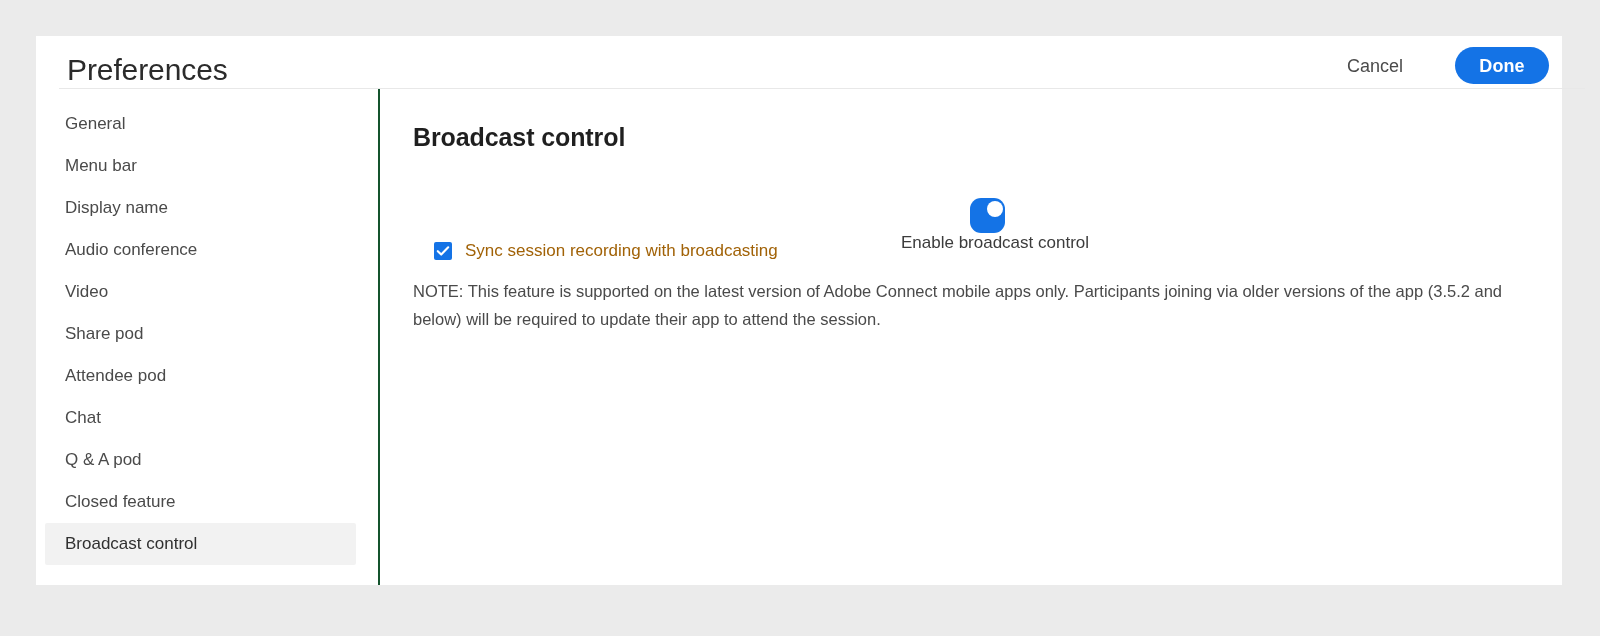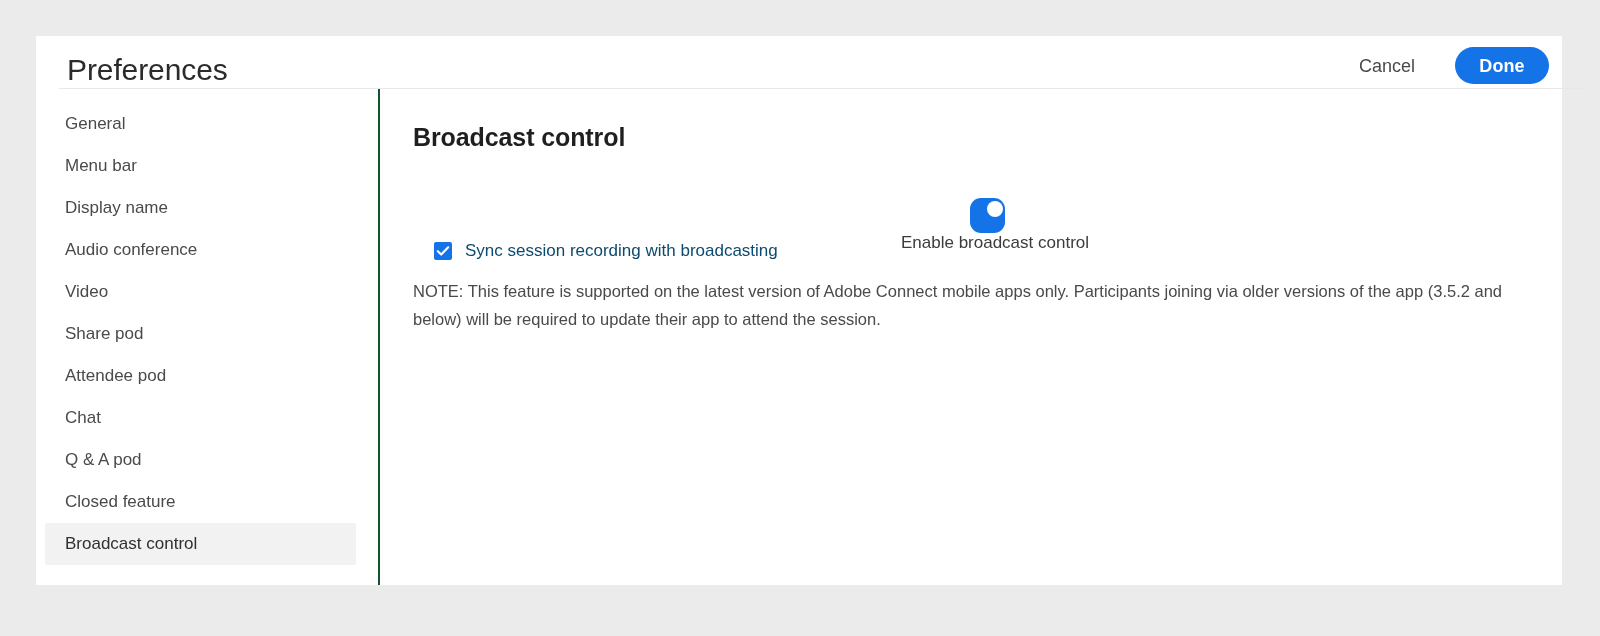--- a/index.html
+++ b/index.html
@@ -43,21 +43,21 @@
     letter-spacing: -0.1px;
     line-height: 36px;
     white-space: nowrap;
   }
   #header-actions {
     position: absolute;
     right: 36px;
     top: 11px;
     display: flex;
     align-items: center;
-    gap: 0px;
+    gap: 12px;
   }
   #cancel-button {
     background: none;
     border: none;
     font-family: "Liberation Sans", sans-serif;
     font-size: 18px;
     color: #4b4b4b;
     padding: 8px 14px;
     cursor: pointer;
     line-height: 20px;
@@ -192,21 +192,21 @@
     cursor: pointer;
   }
   #sync-checkbox svg {
     position: absolute;
     left: 2px;
     top: 2px;
   }
   #checkbox-label {
     margin-left: 13px;
     font-size: 17px;
-    color: #0c4a6e;
+    color: #a16207;
     line-height: 20px;
     white-space: nowrap;
   }
 
   
   #note-text {
     margin-top: 16px;
     width: 1103px;
     font-size: 16.5px;
     color: #4a4a4a;

